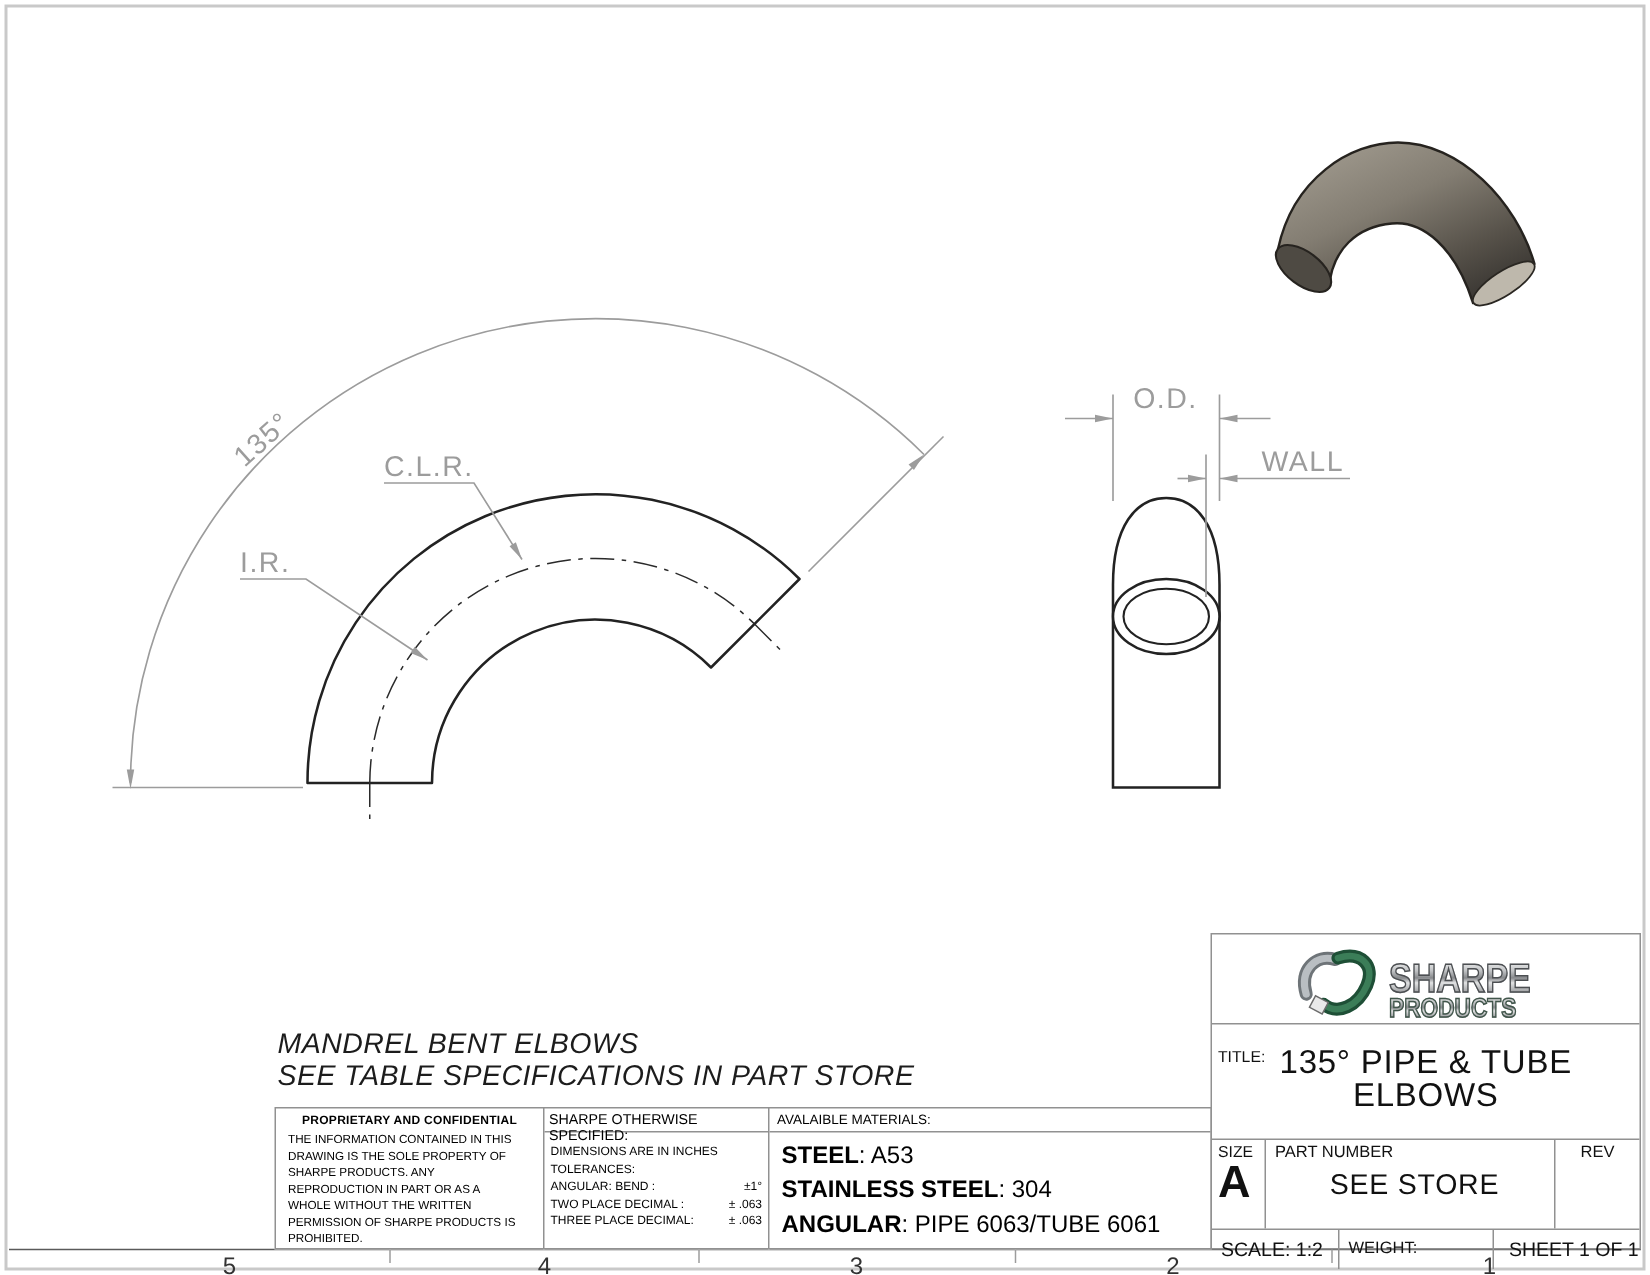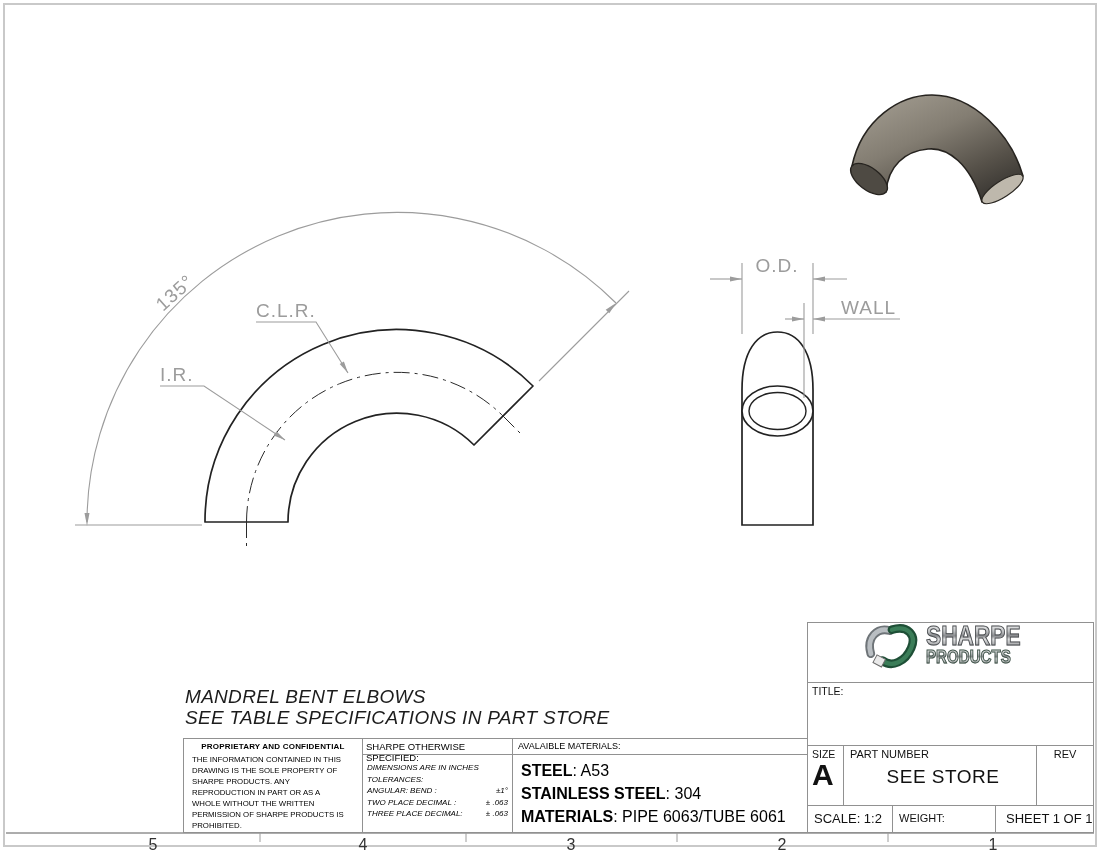--- a/index.html
+++ b/index.html
@@ -16,32 +16,32 @@
   .note{position:absolute;left:185px;top:686px;color:#1c1c1c;font-size:19px;
         font-style:italic;font-weight:500;line-height:21px;letter-spacing:.3px;}
 
   
   .box{position:absolute;border:1px solid #919191;box-sizing:border-box;background:#fff;color:#000000;}
   .prop-box{left:183px;top:738px;width:180px;height:95px;padding:3px 8px;}
   .prop-head{font-size:8px;font-weight:bold;text-align:center;margin-bottom:3px;letter-spacing:.2px;}
   .prop-body{font-size:7.8px;line-height:1.42;width:152px;}
   .tol-box{left:362px;top:738px;width:151px;height:95px;}
   .tol-head{font-size:9.5px;padding:2px 3px;border-bottom:1px solid #919191;height:11px;}
-  .tol-body{font-size:8px;padding:7px 4px 0 4px;line-height:1.45;font-style:italic;}
+  .tol-body{font-size:8px;padding:7px 4px 0 4px;line-height:1.45;}
   .tol-row{display:flex;justify-content:space-between;}
   .mat-box{left:512px;top:738px;width:296px;height:95px;}
   .mat-head{font-size:9px;padding:2px 5px;border-bottom:1px solid #919191;height:11px;}
   .mat-body{padding:4px 8px 0 8px;font-size:16px;line-height:23px;}
   .mat-label{font-weight:bold;}
 
   
   .tb{position:absolute;left:807px;top:622px;width:287px;height:211px;
       border:1px solid #919191;box-sizing:border-box;color:#111;}
   .tb-row{box-sizing:border-box;}
-  .tb-logo{height:60px;border-bottom:1px solid #919191;display:flex;align-items:flex-start;
+  .tb-logo{height:60px;border-bottom:1px solid #919191;display:flex;align-items:flex-end;
            justify-content:center;gap:6px;}
   .brand{line-height:1;}
   .metal{display:inline-block;font-weight:bold;letter-spacing:0px;
          transform:scaleX(.84);transform-origin:left;
          background:linear-gradient(180deg,#f8f8f8 0%,#c2c4c6 30%,#87898c 48%,#e2e3e4 60%,#6e7073 100%);
          -webkit-background-clip:text;background-clip:text;color:transparent;
          -webkit-text-stroke:1px #4c4f52;}
   .brand-top{font-size:27px;}
   .brand-bot{font-size:18px;margin-top:-3px;-webkit-text-stroke:1px #41564b;}
   .tb-title{height:63px;border-bottom:1px solid #919191;position:relative;}
@@ -173,40 +173,44 @@
         <span>± .063</span>
       </div>
     </div>
   </div>
 
   <div class="box mat-box">
     <div class="mat-head">AVALAIBLE MATERIALS:</div>
     <div class="mat-body">
       <div><span class="mat-label">STEEL</span><span>: A53</span></div>
       <div><span class="mat-label">STAINLESS STEEL</span><span>: 304</span></div>
-      <div><span class="mat-label">MATERIALS</span><span>: PIPE 6063/TUBE 6061</span></div>
+      <div><span class="mat-label">ANGULAR</span><span>: PIPE 6063/TUBE 6061</span></div>
     </div>
   </div>
 
   <div class="tb">
     <div class="tb-row tb-logo">
       <svg width="58" height="50" viewBox="0 0 60 52">
         <path d="M 9,32 C 4,15 16,4 29,8" fill="none" stroke="#6e7478" stroke-width="9" stroke-linecap="round"></path>
         <path d="M 9,32 C 4,15 16,4 29,8" fill="none" stroke="#b9bec2" stroke-width="5" stroke-linecap="round"></path>
         <path d="M 31,7 C 47,2 57,12 51,26 C 45,40 31,47 21,39" fill="none" stroke="#1e4f36" stroke-width="9" stroke-linecap="round"></path>
         <path d="M 31,7 C 47,2 57,12 51,26 C 45,40 31,47 21,39" fill="none" stroke="#3b7d58" stroke-width="4.5" stroke-linecap="round"></path>
         <rect x="13" y="35" width="10" height="9" transform="rotate(28 18 39)" fill="#e9e9e9" stroke="#6b6b6b" stroke-width="1"></rect>
       </svg>
       <div class="brand">
         <div><span class="metal brand-top">SHARPE</span></div>
         <div><span class="metal brand-bot">PRODUCTS</span></div>
       </div>
     </div>
     <div class="tb-row tb-title">
       <div class="title-label">TITLE:</div>
+      <div class="title-text">
+        <div>135° PIPE &amp; TUBE</div>
+        <div>ELBOWS</div>
+      </div>
     </div>
     <div class="tb-row tb-mid">
       <div class="cell cell-size">
         <div class="size-label">SIZE</div>
         <div class="size-value">A</div>
       </div>
       <div class="cell cell-part">
         <div class="part-label">PART NUMBER</div>
         <div class="part-value">SEE STORE</div>
       </div>

